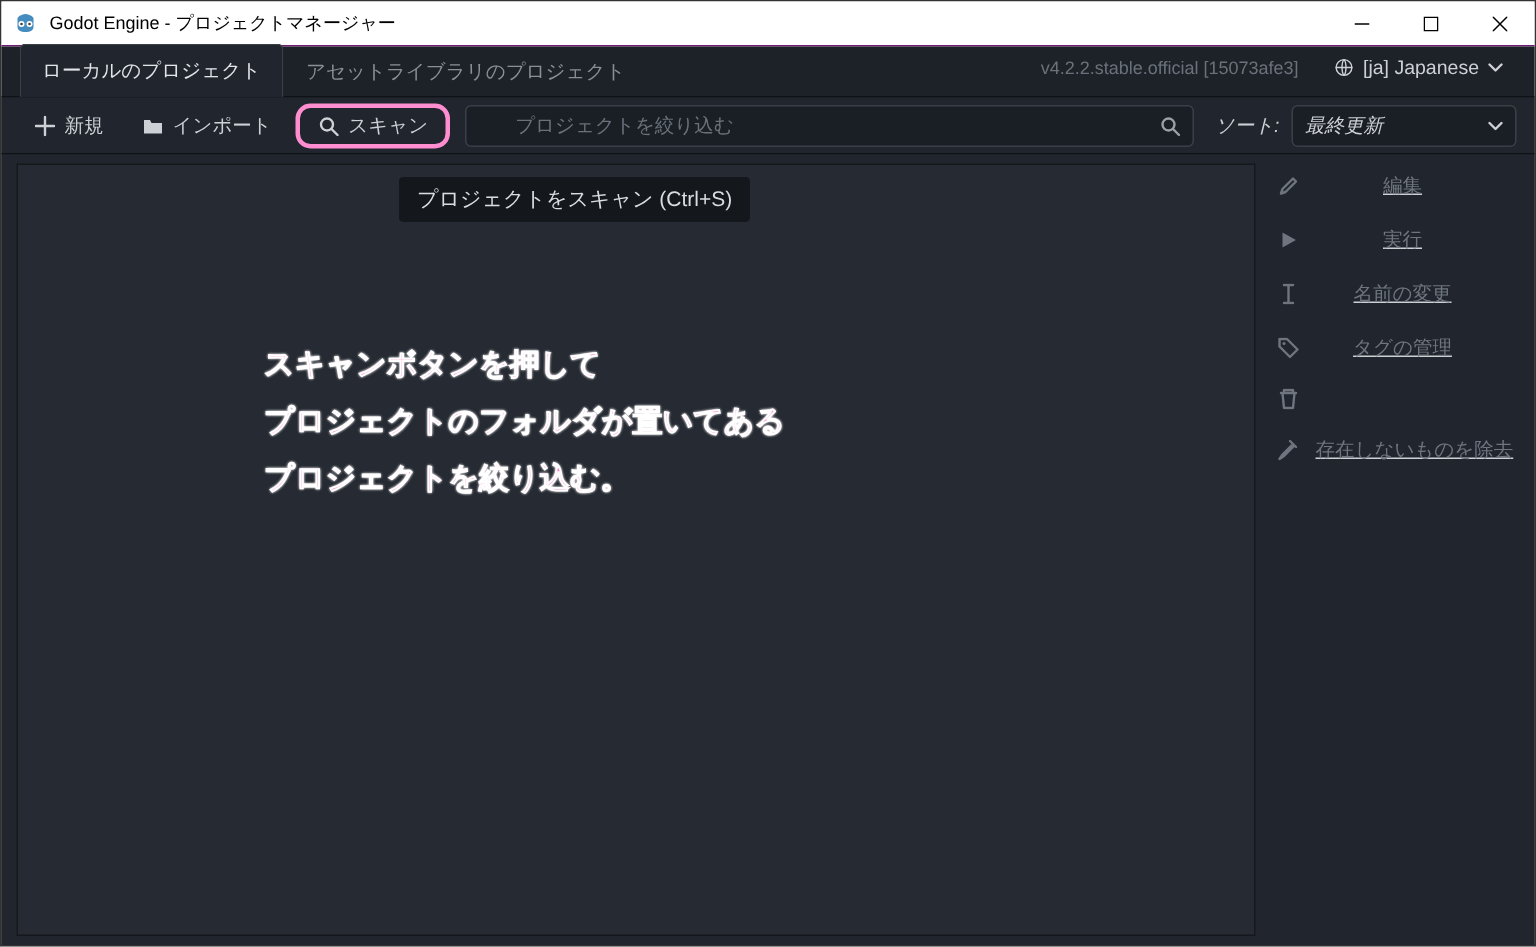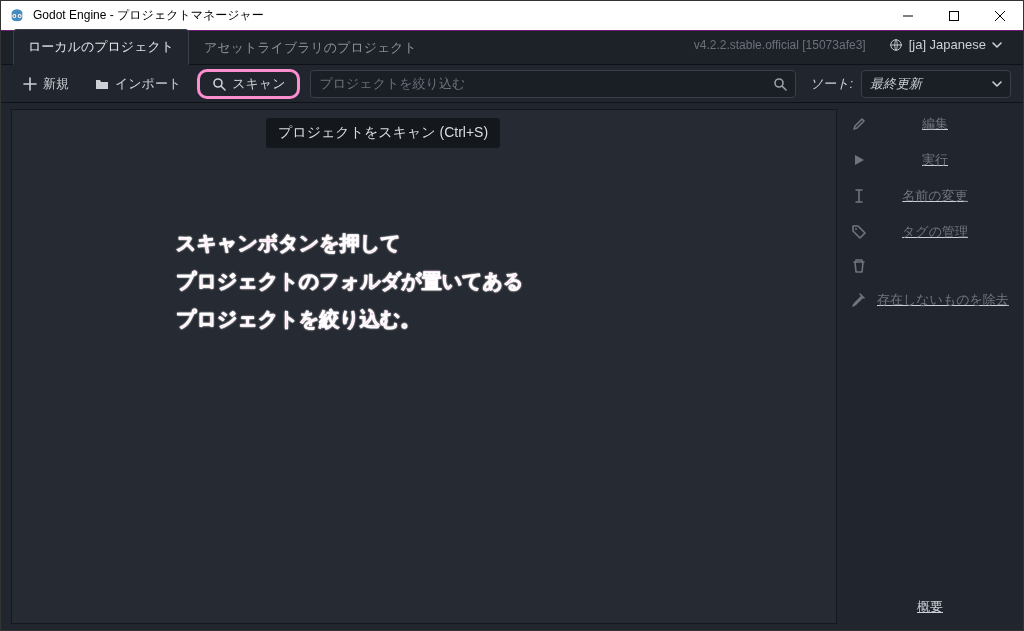--- a/index.html
+++ b/index.html
@@ -21,21 +21,21 @@
   .topbar .right { margin-left: auto; display: flex; align-items: center; gap: 14px; height: 100%; padding-bottom: 6px; }
   .version { color: #6b717a; font-size: 12px; }
   .lang { display: flex; align-items: center; gap: 6px; color: #cdd1d6; padding: 20px 8px; border: 1px solid transparent; border-radius: 3px; }
   .chev { width: 10px; height: 10px; }
   
   .toolbar { height: 38px; display: flex; align-items: center; padding: 4px 12px; gap: 6px; background: #21262e; border-bottom: 1px solid #0e1115; }
   .tbtn { display: flex; align-items: center; gap: 6px; padding: 5px 10px; color: #cdd1d6; border-radius: 3px; cursor: pointer; background: transparent; border: none; font-size: 13px; }
   .tbtn .ico { width: 14px; height: 14px; display: flex; align-items: center; justify-content: center; }
   .scan-hl { border: 3px solid #ff8ed0; border-radius: 10px; padding: 3px 12px; }
   .search-wrap { flex: 1; display: flex; align-items: center; background: #1a1f26; border: 1px solid #3a4048; border-radius: 4px; height: 28px; padding: 0 8px; gap: 6px; margin-left: 4px; }
-  .search-wrap input { flex: 1; background: transparent; border: none; outline: none; color: #cdd1d6; font-size: 13px; }
+  .search-wrap input { flex: 1; background: transparent; border: none; outline: none; color: #cdd1d6; font-size: 13px; margin-left: 24px; }
   .search-wrap input::placeholder { color: #6b717a; }
   .sortgrp { display: flex; align-items: center; gap: 8px; margin-left: 8px; font-style: italic; }
   .sort-sel { background: #1a1f26; border: 1px solid #3a4048; border-radius: 4px; height: 28px; padding: 0 8px; display: flex; align-items: center; gap: 10px; min-width: 150px; justify-content: space-between; color: #cdd1d6; }
   
   .main { flex: 1; display: flex; background: #21262e; position: relative; }
   .canvas { flex: 1; background: #262b33; margin: 6px 0 6px 10px; border: 1px solid #14171c; position: relative; }
   .tooltip { position: absolute; top: 8px; left: 254px; background: #14171c; color: #d9dde2; padding: 6px 12px; border-radius: 3px; font-size: 14px; white-space: nowrap; }
   .annot { position: absolute; top: 114px; left: 164px; font-size: 20px; font-weight: 700; line-height: 1.9; color: #ff7ec6; }
   .annot span { -webkit-text-stroke: 0.6px #fff; text-shadow: 0 0 2px #fff, 0 0 2px #fff; }
   
@@ -205,20 +205,17 @@
         </div>
         <div class="sbtn">
           <span class="sico">
             <svg width="14" height="14" viewBox="0 0 14 14">
                 <path d="M8 1l4 4M9 4L3 10l-2 3 3-2 6-6" class="ico-stroke"></path>
               </svg>
           </span>
           <span class="slabel" style="text-align:left;margin-left:0">存在しないものを除去</span>
         </div>
         <div class="spacer2"></div>
-        <div class="overview">
-          <span>概要</span>
-        </div>
       </div>
     </div>
 
   </div>
 </div>
 
 </body></html>

